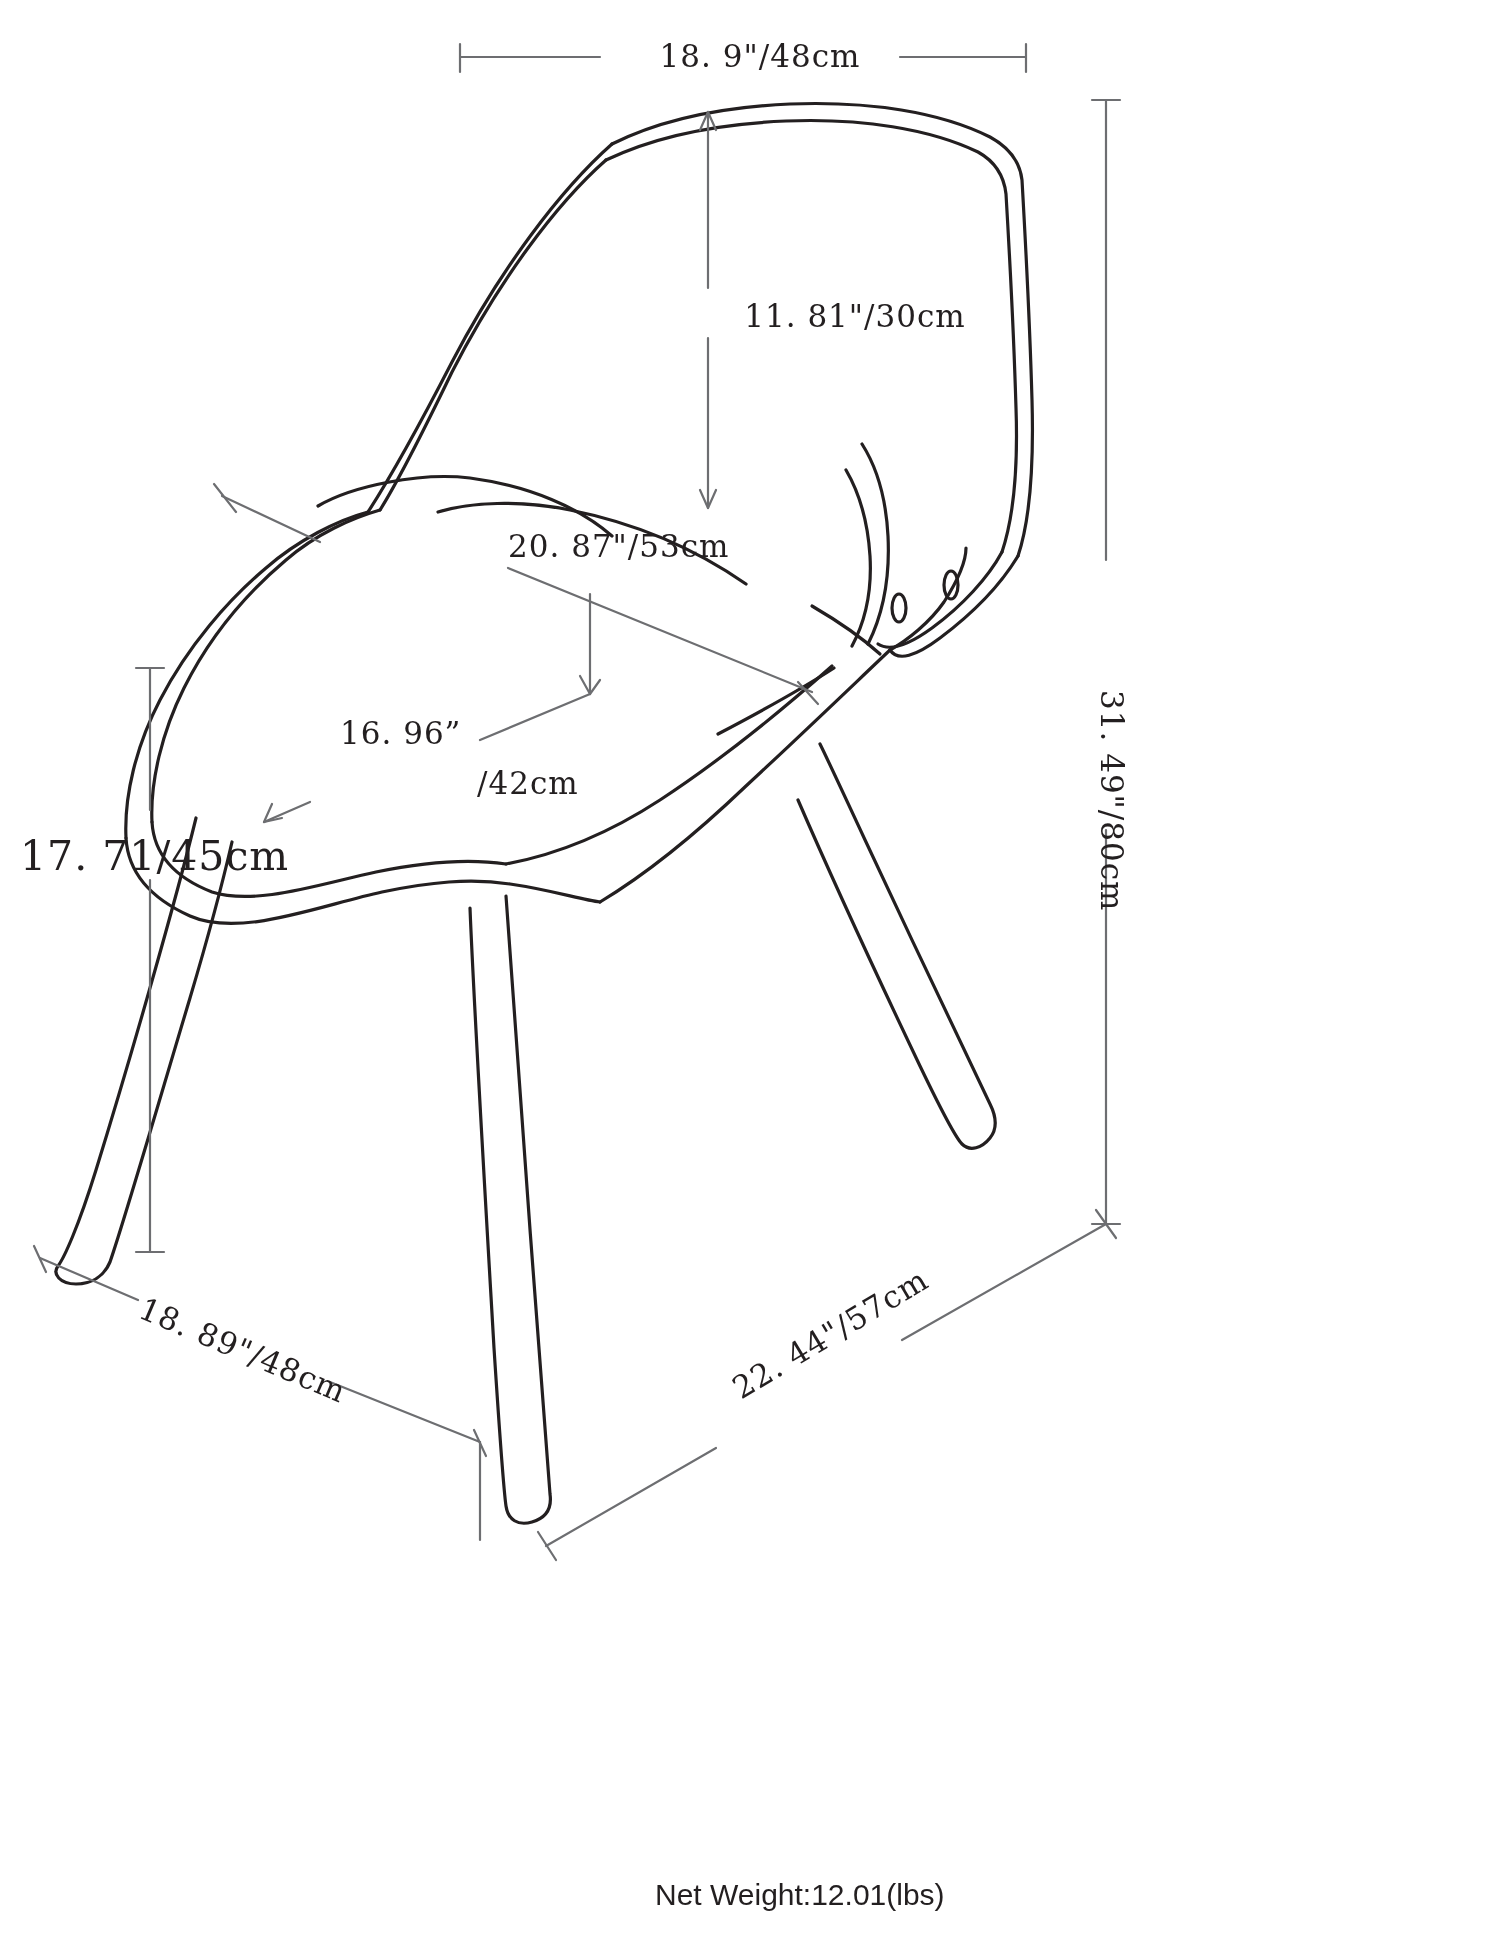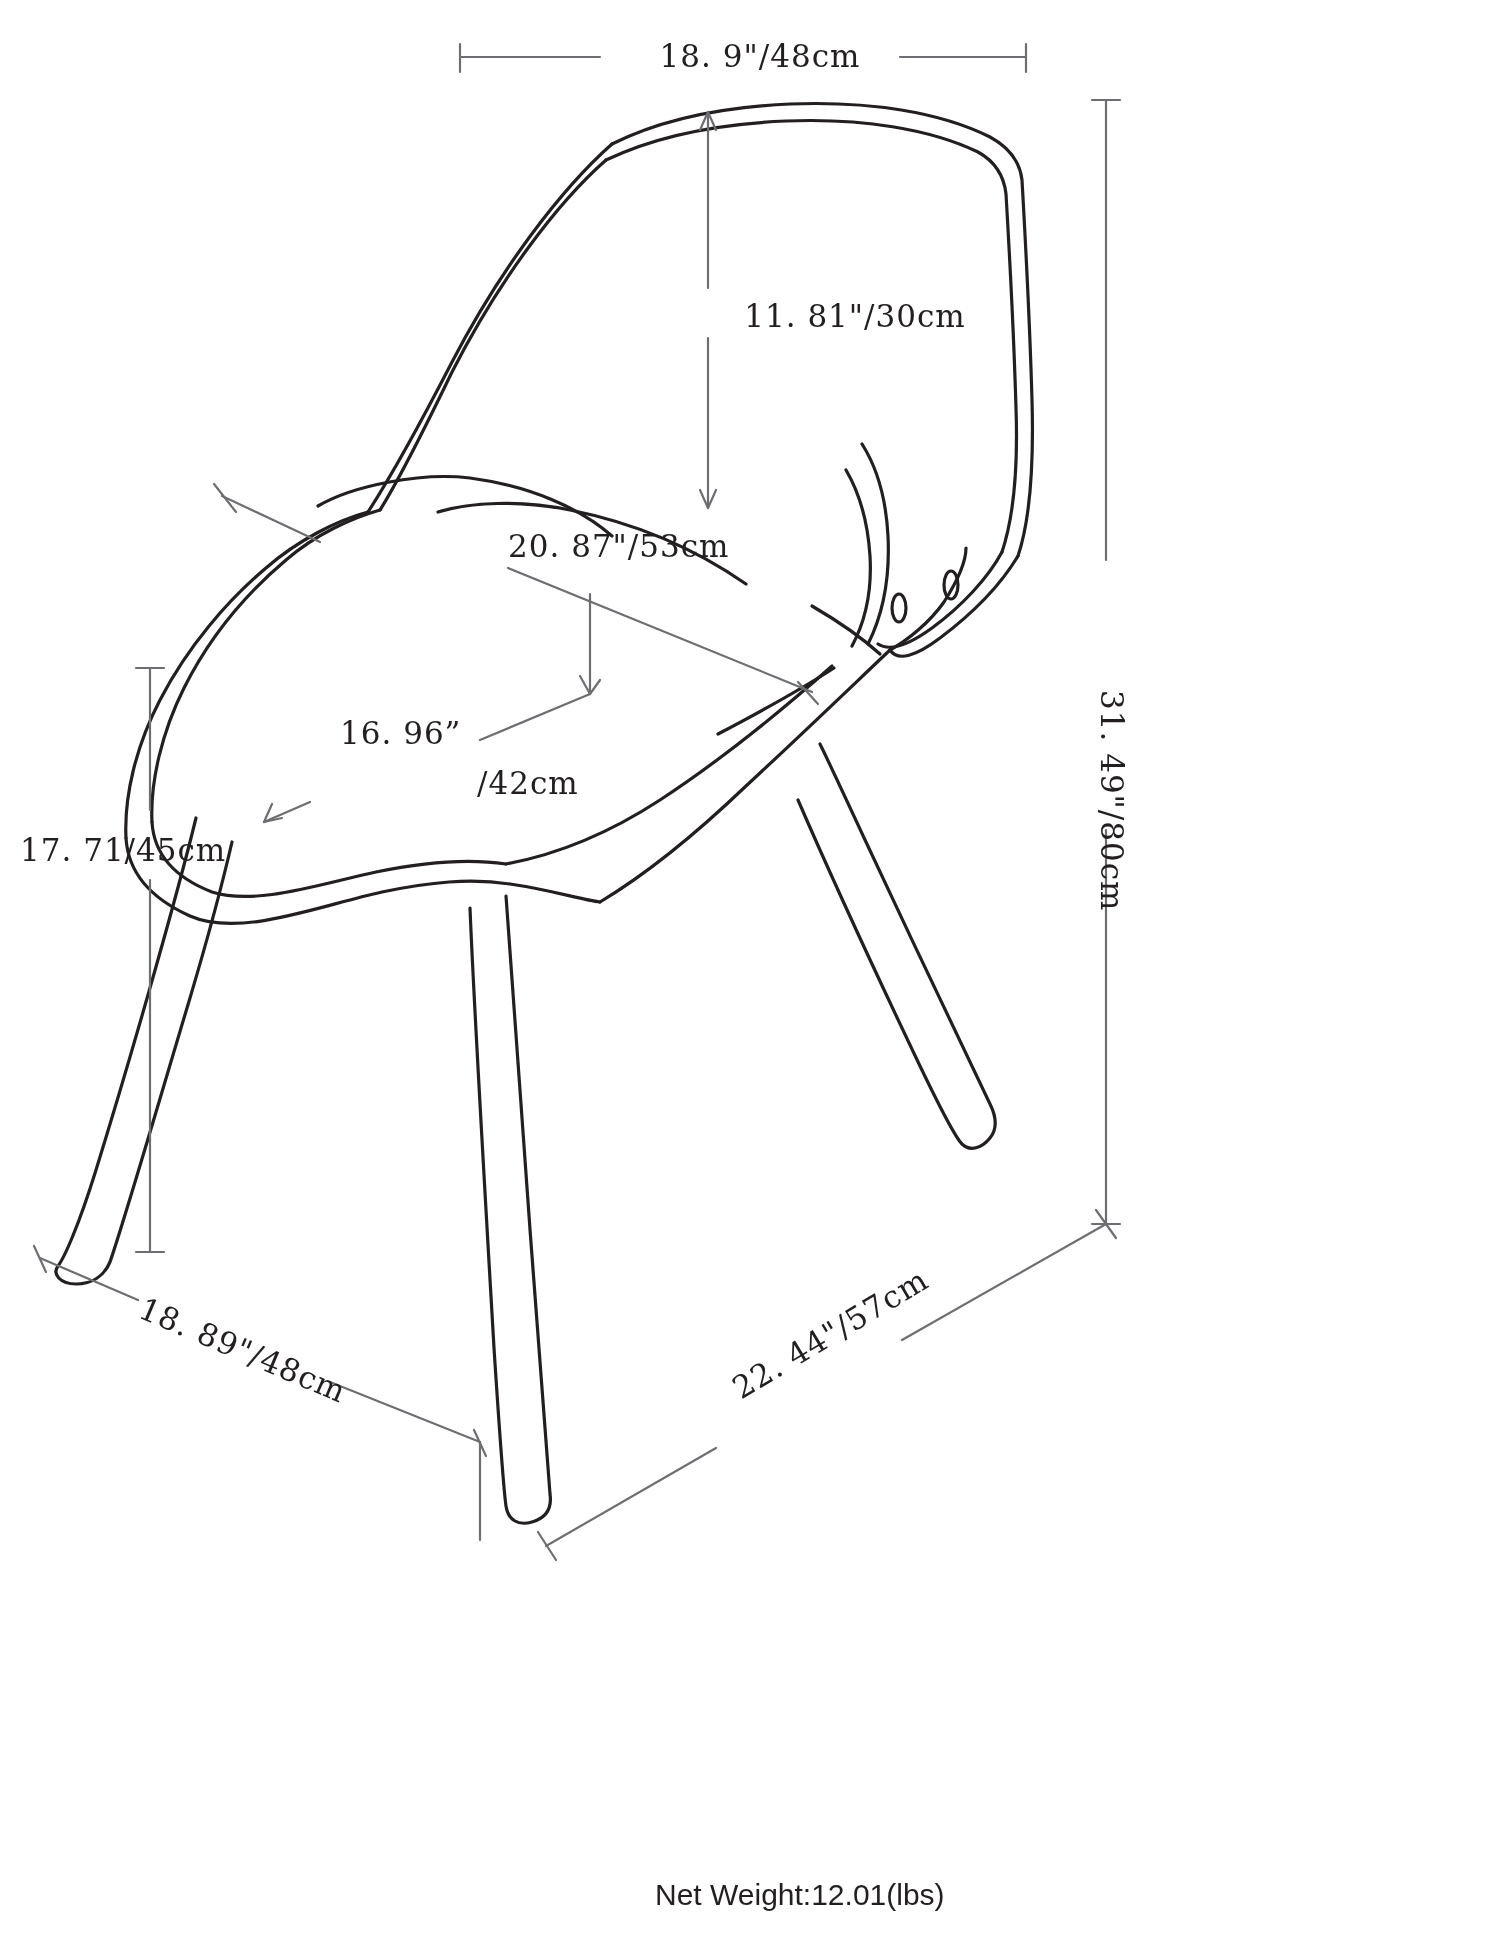--- a/index.html
+++ b/index.html
@@ -29,21 +29,21 @@
     font-family: "DejaVu Serif", serif;
     color: #231f20;
     white-space: nowrap;
     letter-spacing: 1px;
   }
   .lbl-width-top   { left: 760px;  top: 38px;   font-size: 31px; transform: translateX(-50%); }
   .lbl-back-h      { left: 855px;  top: 298px;  font-size: 31px; transform: translateX(-50%); }
   .lbl-seat-depth  { left: 508px;  top: 528px;  font-size: 31px; }
   .lbl-seat-width  { left: 340px;  top: 715px;  font-size: 31px; }
   .lbl-seat-width2 { left: 461px;  top: 765px;  font-size: 31px; margin-left: 16px; }
-  .lbl-seat-height { left: 20px;   top: 832px;  font-size: 31px; }
+  .lbl-seat-height { left: 20px;   top: 832px;  font-size: 41px; }
   .lbl-depth-front { left: 148px;  top: 1290px; font-size: 31px; transform: rotate(23deg); transform-origin: left top; }
   .lbl-depth-side  { left: 726px;  top: 1375px; font-size: 31px; transform: rotate(-31deg); transform-origin: left top; }
   .lbl-total-h     { left: 1094px; top: 690px;  font-size: 31px; writing-mode: vertical-rl; text-orientation: mixed; }
   .lbl-weight      { left: 655px;  top: 1878px; font-size: 30px; font-family: Liberation Sans, sans-serif; letter-spacing: 0; }
 </style>
 </head>
 <body>
 
 <div id="page">
 

